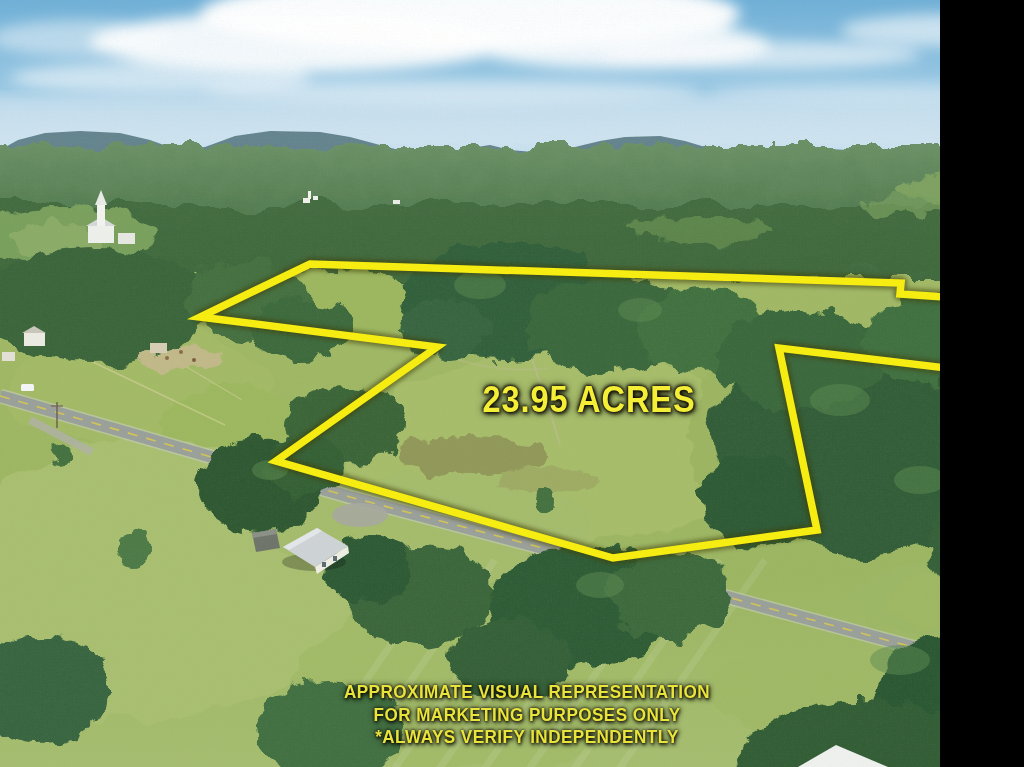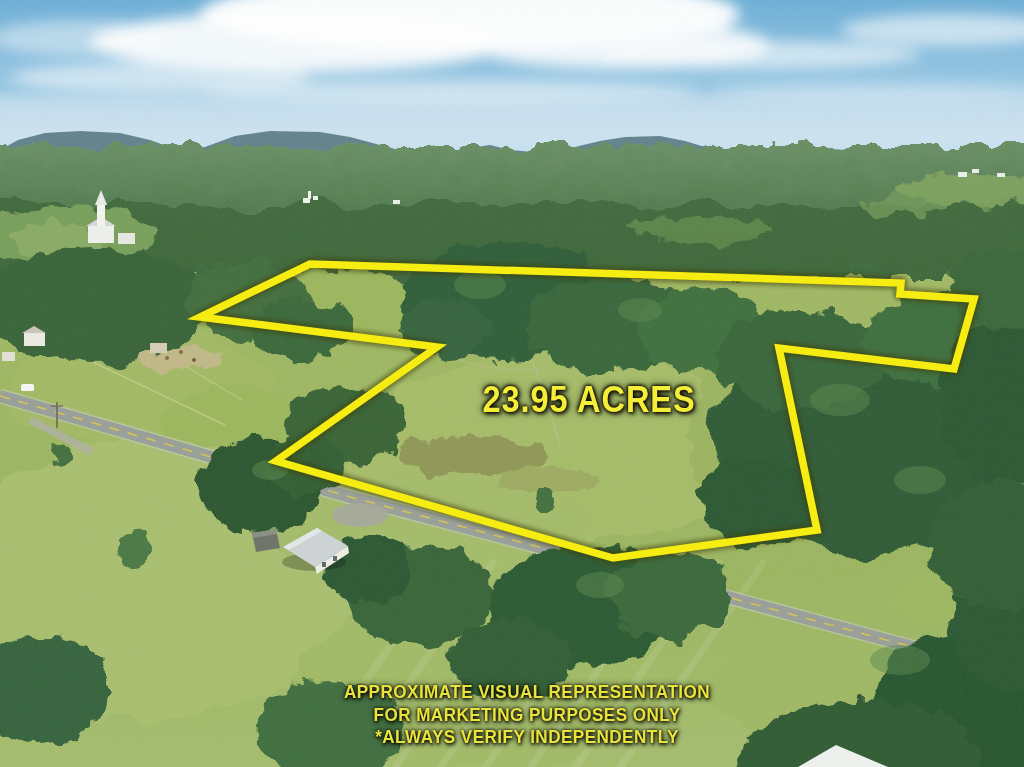--- a/index.html
+++ b/index.html
@@ -1,16 +1,16 @@
 <!DOCTYPE html>
 <html style="--boundary: #f8ee0e; --boundary_shadow: #3e3a06; --label_yellow: #f5ee37; --disclaimer_yellow: #e9e43c;"><head>
 <meta charset="utf-8">
 <style>
   html,body{margin:0;padding:0;background:#000;}
-  .stage{position:relative;width:1024px;height:767px;overflow:hidden;background:#be185d;
+  .stage{position:relative;width:940px;height:767px;overflow:hidden;background:#be185d;
          font-family:"Liberation Sans",sans-serif;}
   .stage svg{position:absolute;inset:0;display:block;}
   .bshadow{fill:none;stroke:var(--boundary_shadow,#3e3a06);stroke-width:13;opacity:.55;
            stroke-linejoin:round;filter:url(#blur2);}
   .bmain{fill:none;stroke:var(--boundary,#f8ee0e);stroke-width:7.5;stroke-linejoin:miter;stroke-miterlimit:7;}
   .acreage{position:absolute;top:381px;left:589px;transform:translateX(-50%) scaleX(.88);
     font-weight:700;font-size:37px;line-height:1;letter-spacing:1px;white-space:nowrap;
     color:var(--label_yellow,#f5ee37);
     text-shadow:0 0 4px #000,0 0 9px rgba(25,20,0,.9),2px 2px 5px rgba(0,0,0,.85),-1px -1px 4px rgba(0,0,0,.7);}
   .disclaimer{position:absolute;top:681px;left:527px;transform:translateX(-50%) scaleX(.9);

